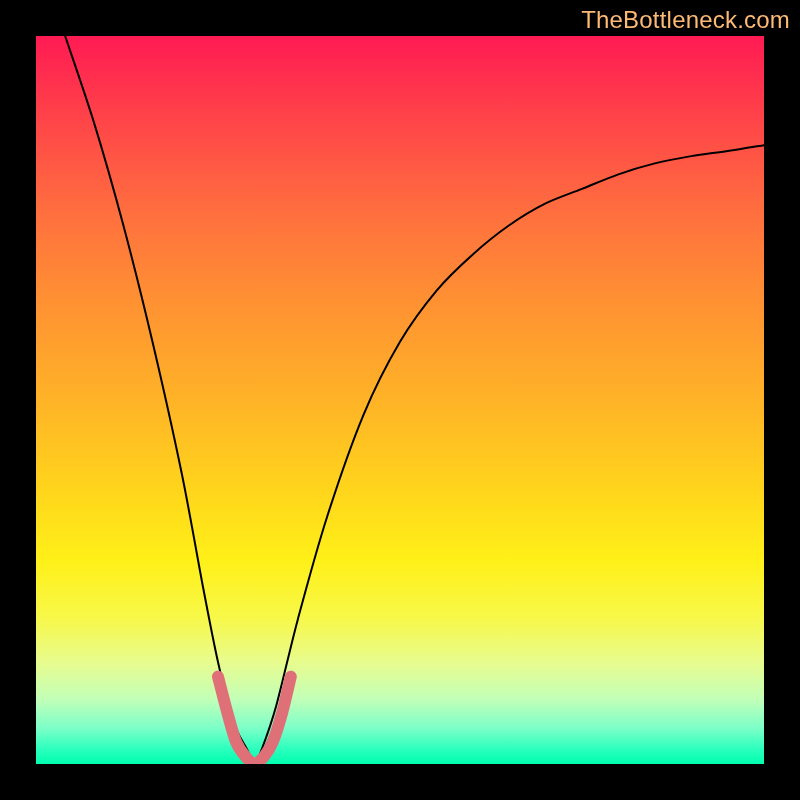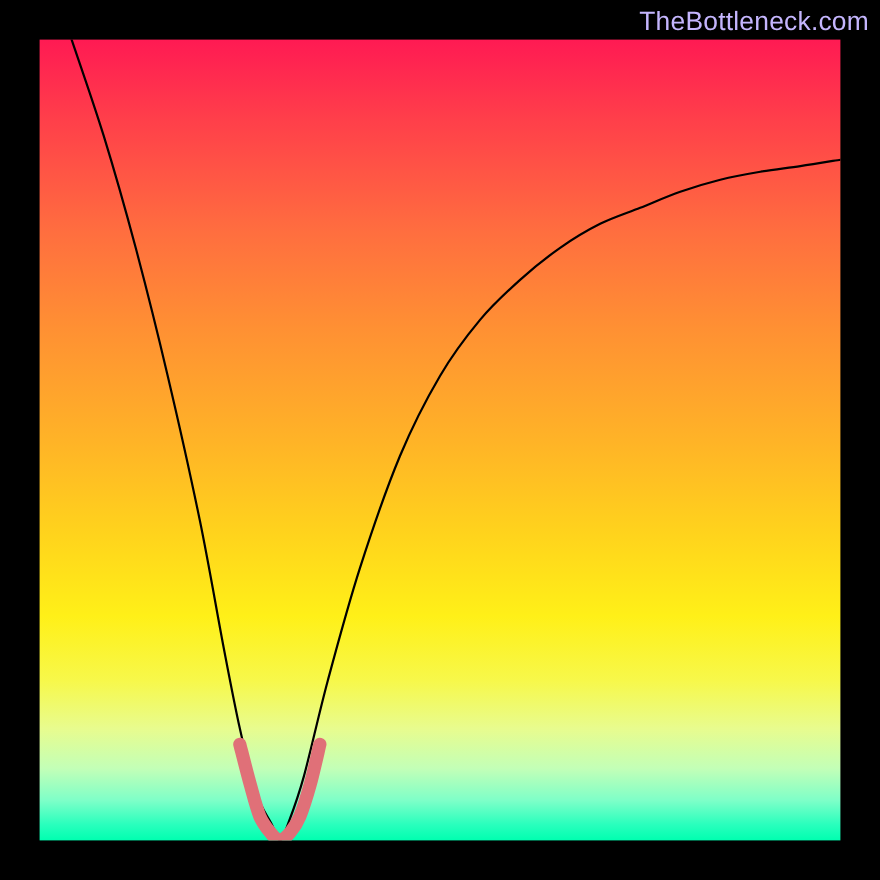--- a/index.html
+++ b/index.html
@@ -38,21 +38,21 @@
       #c3ffb7 91%,
       #7effc8 95%,
       #2affbd 98%,
       #00ffb0 100%
     );
   }
   .watermark {
     position: absolute;
     top: 6px;
     right: 10px;
-    color: #c4b5fd;
+    color: #fdba74;
     font-size: 24px;
     font-weight: 500;
     letter-spacing: 0.2px;
     user-select: none;
   }
   svg.curve {
     position: absolute;
     left: 0;
     top: 0;
     width: 728px;

